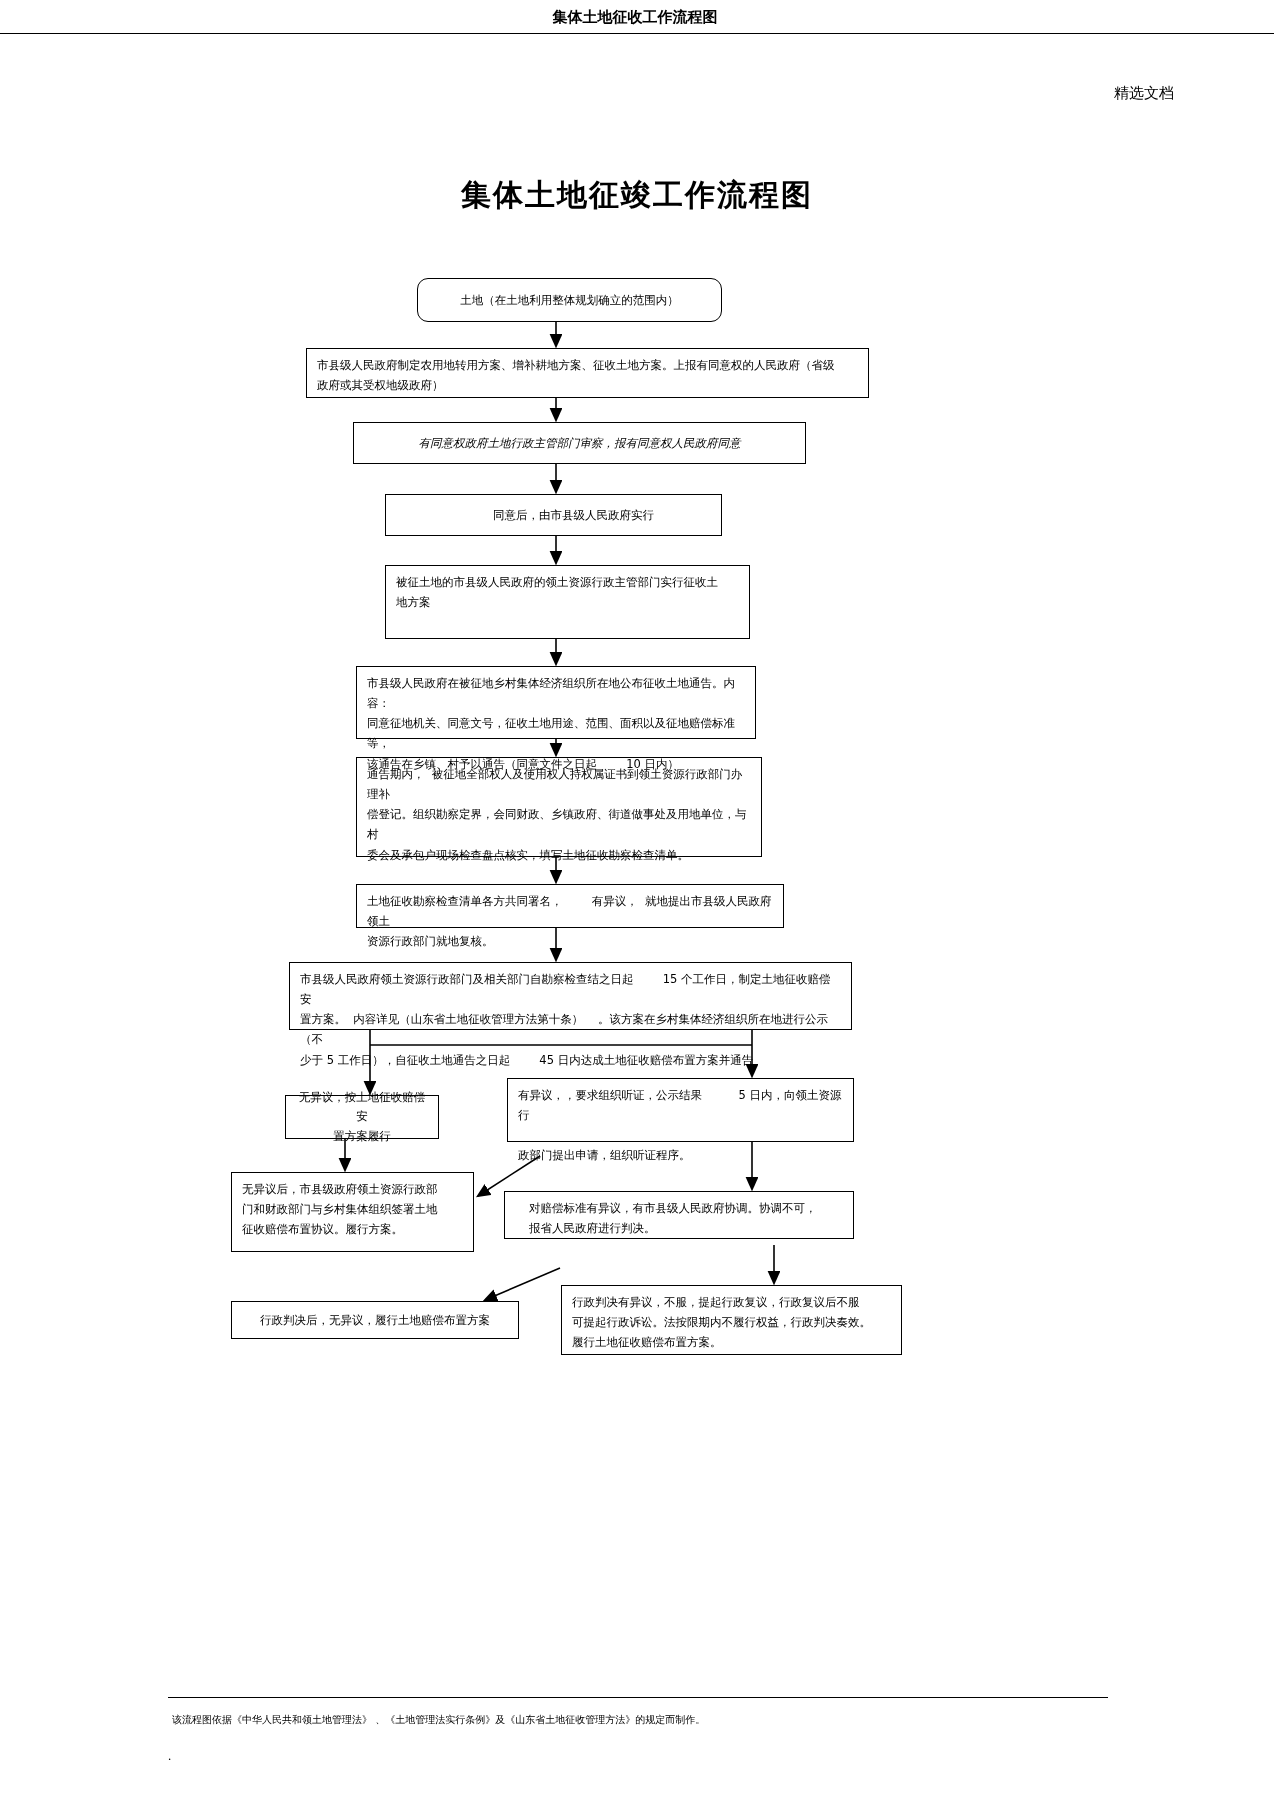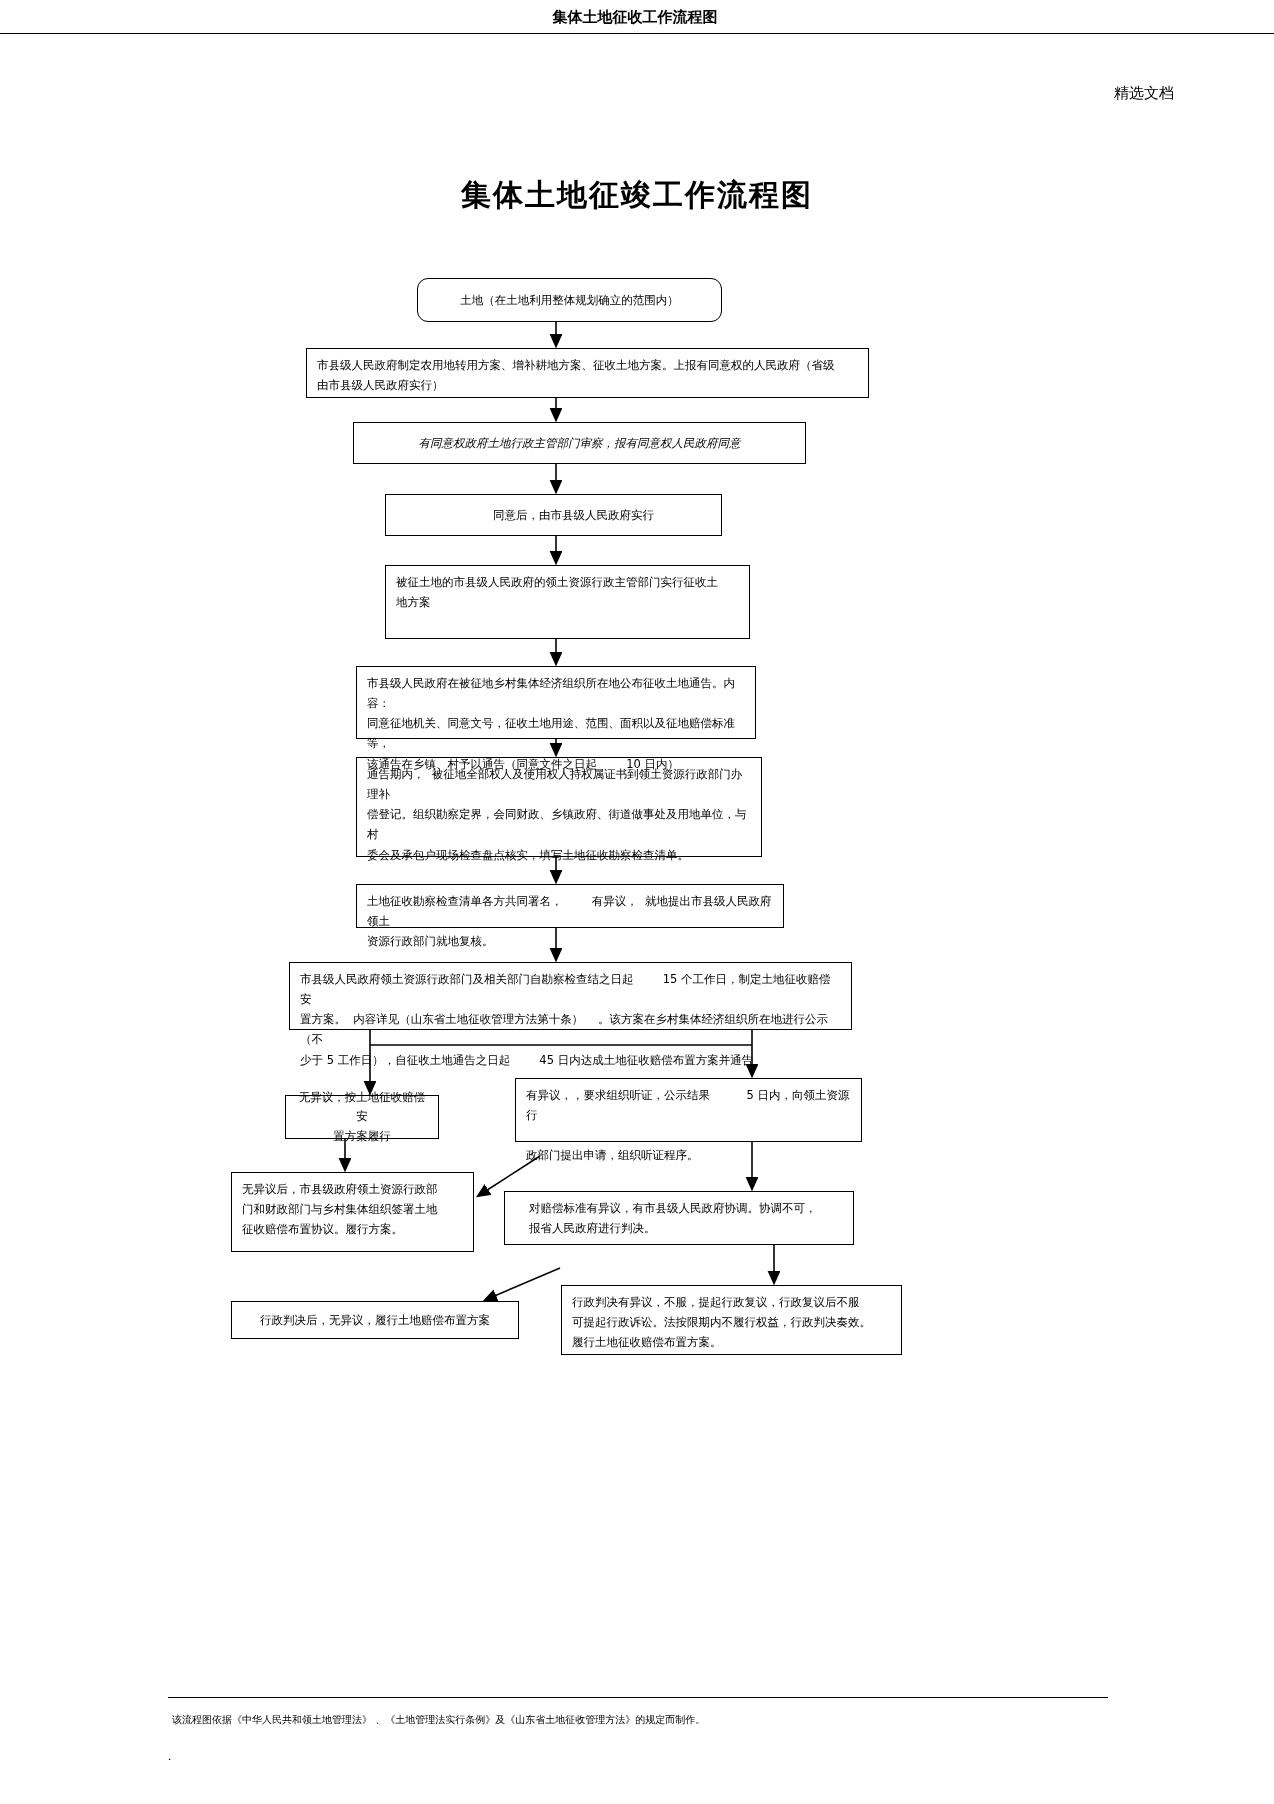--- a/index.html
+++ b/index.html
@@ -103,21 +103,21 @@
   <div class="header-title">集体土地征收工作流程图</div>
   <div class="header-rule"></div>
 
   <div class="watermark">精选文档</div>
 
   <div class="doc-title">集体土地征竣工作流程图</div>
 
   <div class="box center" style="left:417px; top:278px; width:305px; height:44px;border-radius:11px;">土地（在土地利用整体规划确立的范围内）</div>
 
   <div class="box" style="left:306px; top:348px; width:563px; height:50px;">市县级人民政府制定农用地转用方案、增补耕地方案、征收土地方案。上报有同意权的人民政府（省级
-由市县级人民政府实行）</div>
+政府或其受权地级政府）</div>
 
   <div class="box center" style="left:353px; top:422px; width:453px; height:42px;font-style:italic;">有同意权政府土地行政主管部门审察，报有同意权人民政府同意</div>
 
   <div class="box center" style="left:385px; top:494px; width:337px; height:42px;padding-left:48px;">同意后，由市县级人民政府实行</div>
 
   <div class="box" style="left:385px; top:565px; width:365px; height:74px;">被征土地的市县级人民政府的领土资源行政主管部门实行征收土
 地方案</div>
 
   <div class="box" style="left:356px; top:666px; width:400px; height:73px;">市县级人民政府在被征地乡村集体经济组织所在地公布征收土地通告。内容：
 同意征地机关、同意文号，征收土地用途、范围、面积以及征地赔偿标准等，
@@ -130,29 +130,29 @@
   <div class="box" style="left:356px; top:884px; width:428px; height:44px;">土地征收勘察检查清单各方共同署名，        有异议，  就地提出市县级人民政府领土
 资源行政部门就地复核。</div>
 
   <div class="box" style="left:289px; top:962px; width:563px; height:68px;">市县级人民政府领土资源行政部门及相关部门自勘察检查结之日起        15 个工作日，制定土地征收赔偿安
 置方案。  内容详见（山东省土地征收管理方法第十条）    。该方案在乡村集体经济组织所在地进行公示      （不
 少于 5 工作日），自征收土地通告之日起        45 日内达成土地征收赔偿布置方案并通告</div>
 
   <div class="box center" style="left:285px; top:1095px; width:154px; height:44px; line-height:1.7;">无异议，按土地征收赔偿安
 置方案履行</div>
 
-  <div class="box" style="left:507px; top:1078px; width:347px; height:64px;margin-left:8px;">有异议，，要求组织听证，公示结果          5 日内，向领土资源行
+  <div class="box" style="left:507px; top:1078px; width:347px; height:64px;">有异议，，要求组织听证，公示结果          5 日内，向领土资源行
 
 政部门提出申请，组织听证程序。</div>
 
   <div class="box" style="left:231px; top:1172px; width:243px; height:80px;">无异议后，市县级政府领土资源行政部
 门和财政部门与乡村集体组织签署土地
 征收赔偿布置协议。履行方案。</div>
 
-  <div class="box" style="left:504px; top:1191px; width:350px; height:54px;padding-left:24px;">对赔偿标准有异议，有市县级人民政府协调。协调不可，
+  <div class="box" style="left:504px; top:1191px; width:350px; height:48px;padding-left:24px;">对赔偿标准有异议，有市县级人民政府协调。协调不可，
 报省人民政府进行判决。</div>
 
   <div class="box center" style="left:231px; top:1288px; width:288px; height:38px;margin-top:13px;">行政判决后，无异议，履行土地赔偿布置方案</div>
 
   <div class="box" style="left:561px; top:1285px; width:341px; height:70px;">行政判决有异议，不服，提起行政复议，行政复议后不服
 可提起行政诉讼。法按限期内不履行权益，行政判决奏效。
 履行土地征收赔偿布置方案。</div>
 
   <svg class="arrow" style="left:0; top:0; width:1274px; height:1804px;" viewBox="0 0 1274 1804">
     <defs>

